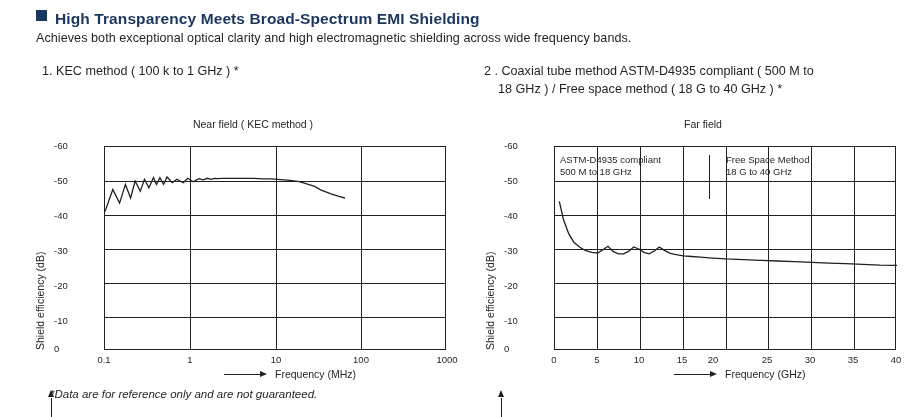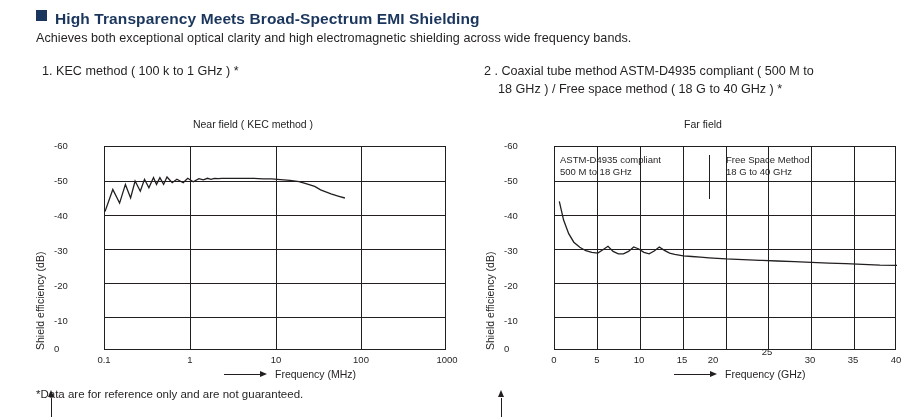--- a/index.html
+++ b/index.html
@@ -172,24 +172,25 @@
   .annot {
     position: absolute;
     font-size: 9.5px;
     line-height: 1.25;
     color: #231f20;
     white-space: nowrap;
   }
 
   .footnote {
     position: absolute;
-    left: 36px;
+    left: 50px;
     top: 388px;
     font-size: 11.5px;
     color: #231f20;
+    font-style: italic;
   }
 
   svg { display: block; }
 </style>
 </head>
 <body>
 
 <div class="page">
 
   <div class="header">
@@ -294,21 +295,21 @@
     <div class="annot" style="left:248px; top:36px; width:150px;">
       <span>Free Space Method</span><br>
       <span>18 G to 40 GHz</span>
     </div>
 
     <div class="xtick" style="left:62px; top:236px; width:28px;">0</div>
     <div class="xtick" style="left:105px; top:236px; width:28px;">5</div>
     <div class="xtick" style="left:147px; top:236px; width:28px;">10</div>
     <div class="xtick" style="left:190px; top:236px; width:28px;">15</div>
     <div class="xtick" style="left:221px; top:236px; width:28px;">20</div>
-    <div class="xtick" style="left:275px; top:228px; width:28px;">25</div>
+    <div class="xtick" style="left:275px; top:236px; width:28px;">25</div>
     <div class="xtick" style="left:318px; top:236px; width:28px;">30</div>
     <div class="xtick" style="left:361px; top:236px; width:28px;">35</div>
     <div class="xtick" style="left:404px; top:236px; width:28px;">40</div>
 
     <div class="xlabel-row" style="left:196px; top:250px;">
       <span class="arrow-right"></span>
       <span>Frequency (GHz)</span>
     </div>
   </div>
 

